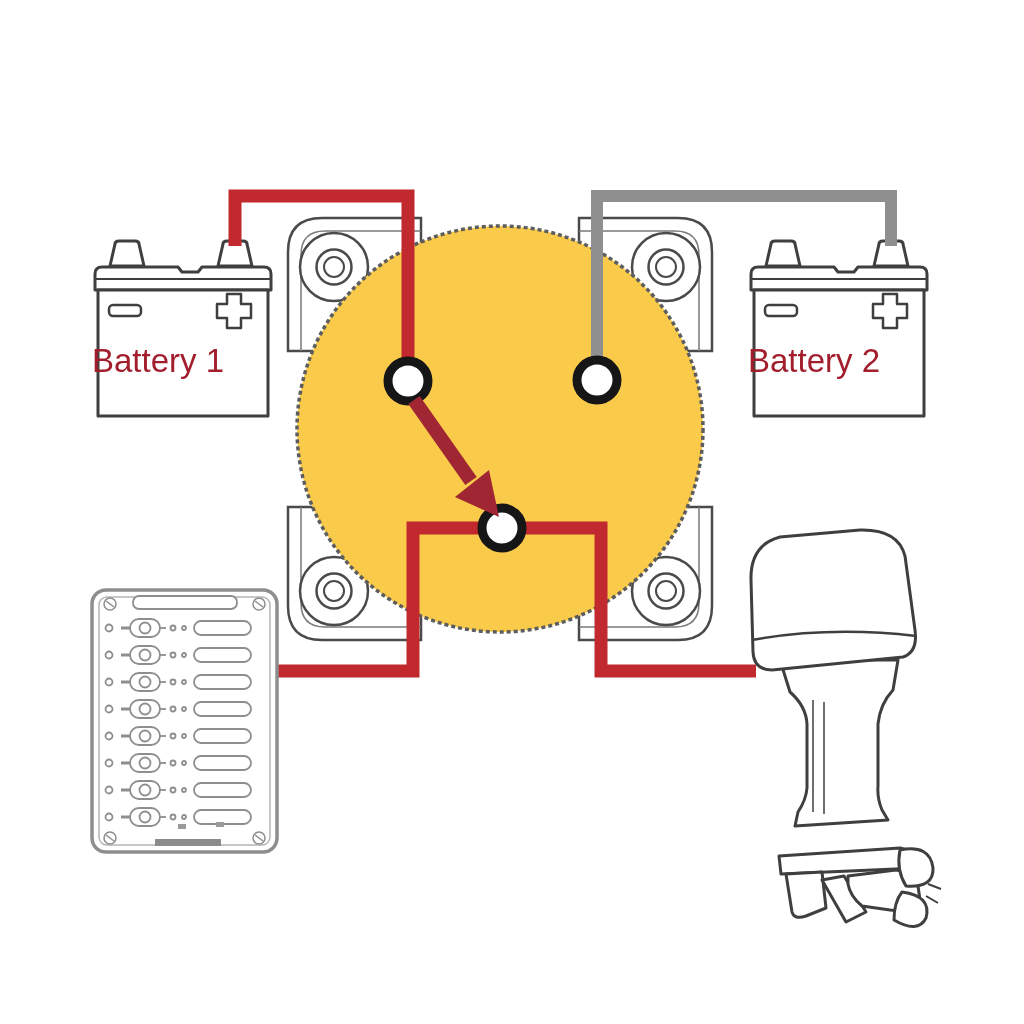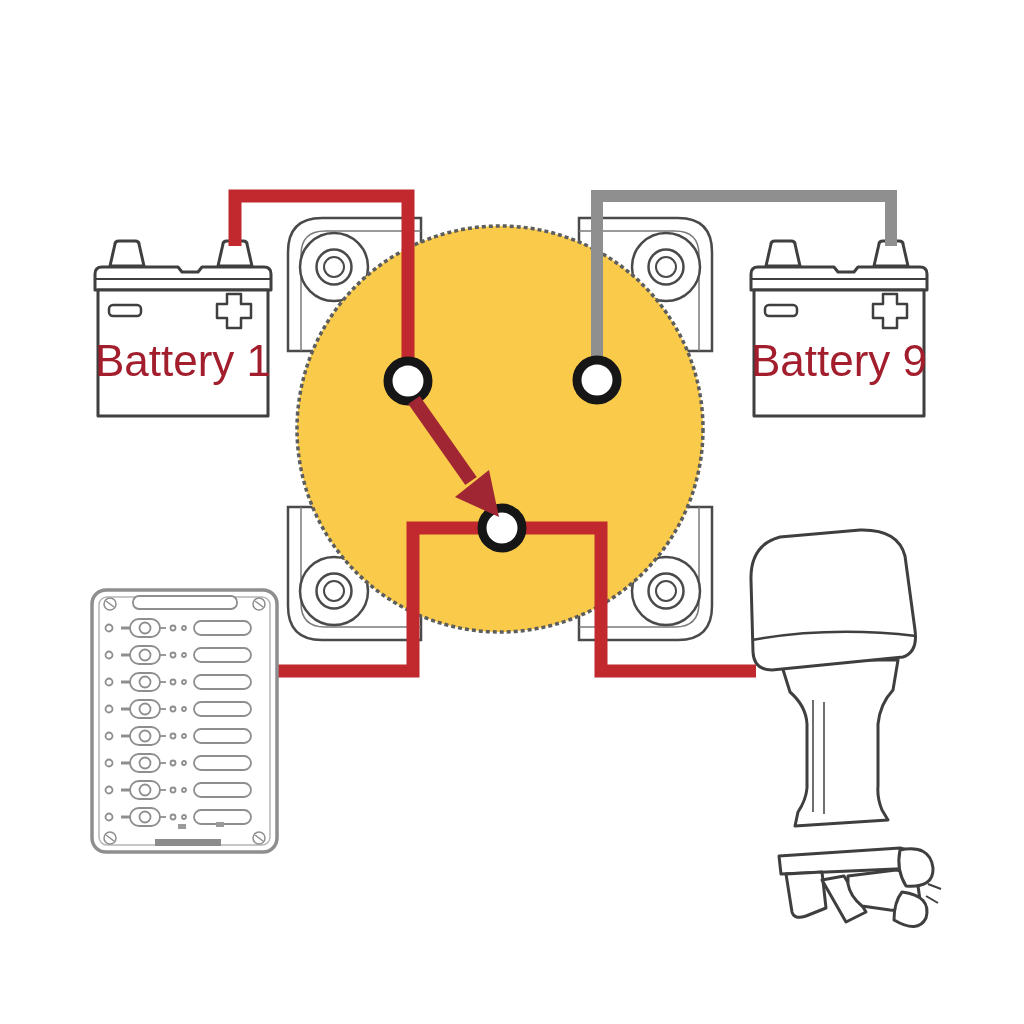--- a/index.html
+++ b/index.html
@@ -7,22 +7,21 @@
     position: relative;
     width: 1024px; height: 1024px;
     background: #ffffff;
     overflow: hidden;
     font-family: "Liberation Sans", sans-serif;
   }
   .canvas svg { position:absolute; left:0; top:0; }
   .battery-label {
     position: absolute;
     width: 182px;
-    text-align: center;
-    font-size: 44px;
+    font-size: 33px;
     line-height: 34px;
     color: #A31E2D;
     letter-spacing: 0px;
   }
   .lbl1 { left: 92px; top: 344px; }
   .lbl2 { left: 748px; top: 344px; }
 </style>
 </head>
 <body>
 
@@ -138,14 +137,14 @@
       <path d="M 848 876 L 896 870 Q 914 872 918 886 L 920 900 Q 908 912 890 910 L 862 906 Q 850 896 848 884 Z"></path>
 
       <path d="M 900 850 Q 930 844 933 868 Q 934 888 906 886 Q 896 870 900 850 Z"></path>
       <path d="M 902 892 Q 932 896 926 918 Q 918 934 894 920 Q 894 902 902 892 Z"></path>
       <line x1="928" y1="884" x2="941" y2="889" stroke-width="2"></line>
       <line x1="926" y1="896" x2="938" y2="903" stroke-width="2"></line>
     </g>
   </svg>
 
   <div class="battery-label lbl1" style="color: rgb(163, 30, 45);">Battery 1</div>
-  <div class="battery-label lbl2" style="color: rgb(163, 30, 45);">Battery 9</div>
+  <div class="battery-label lbl2" style="color: rgb(163, 30, 45);">Battery 2</div>
 </div>
 
 </body></html>

